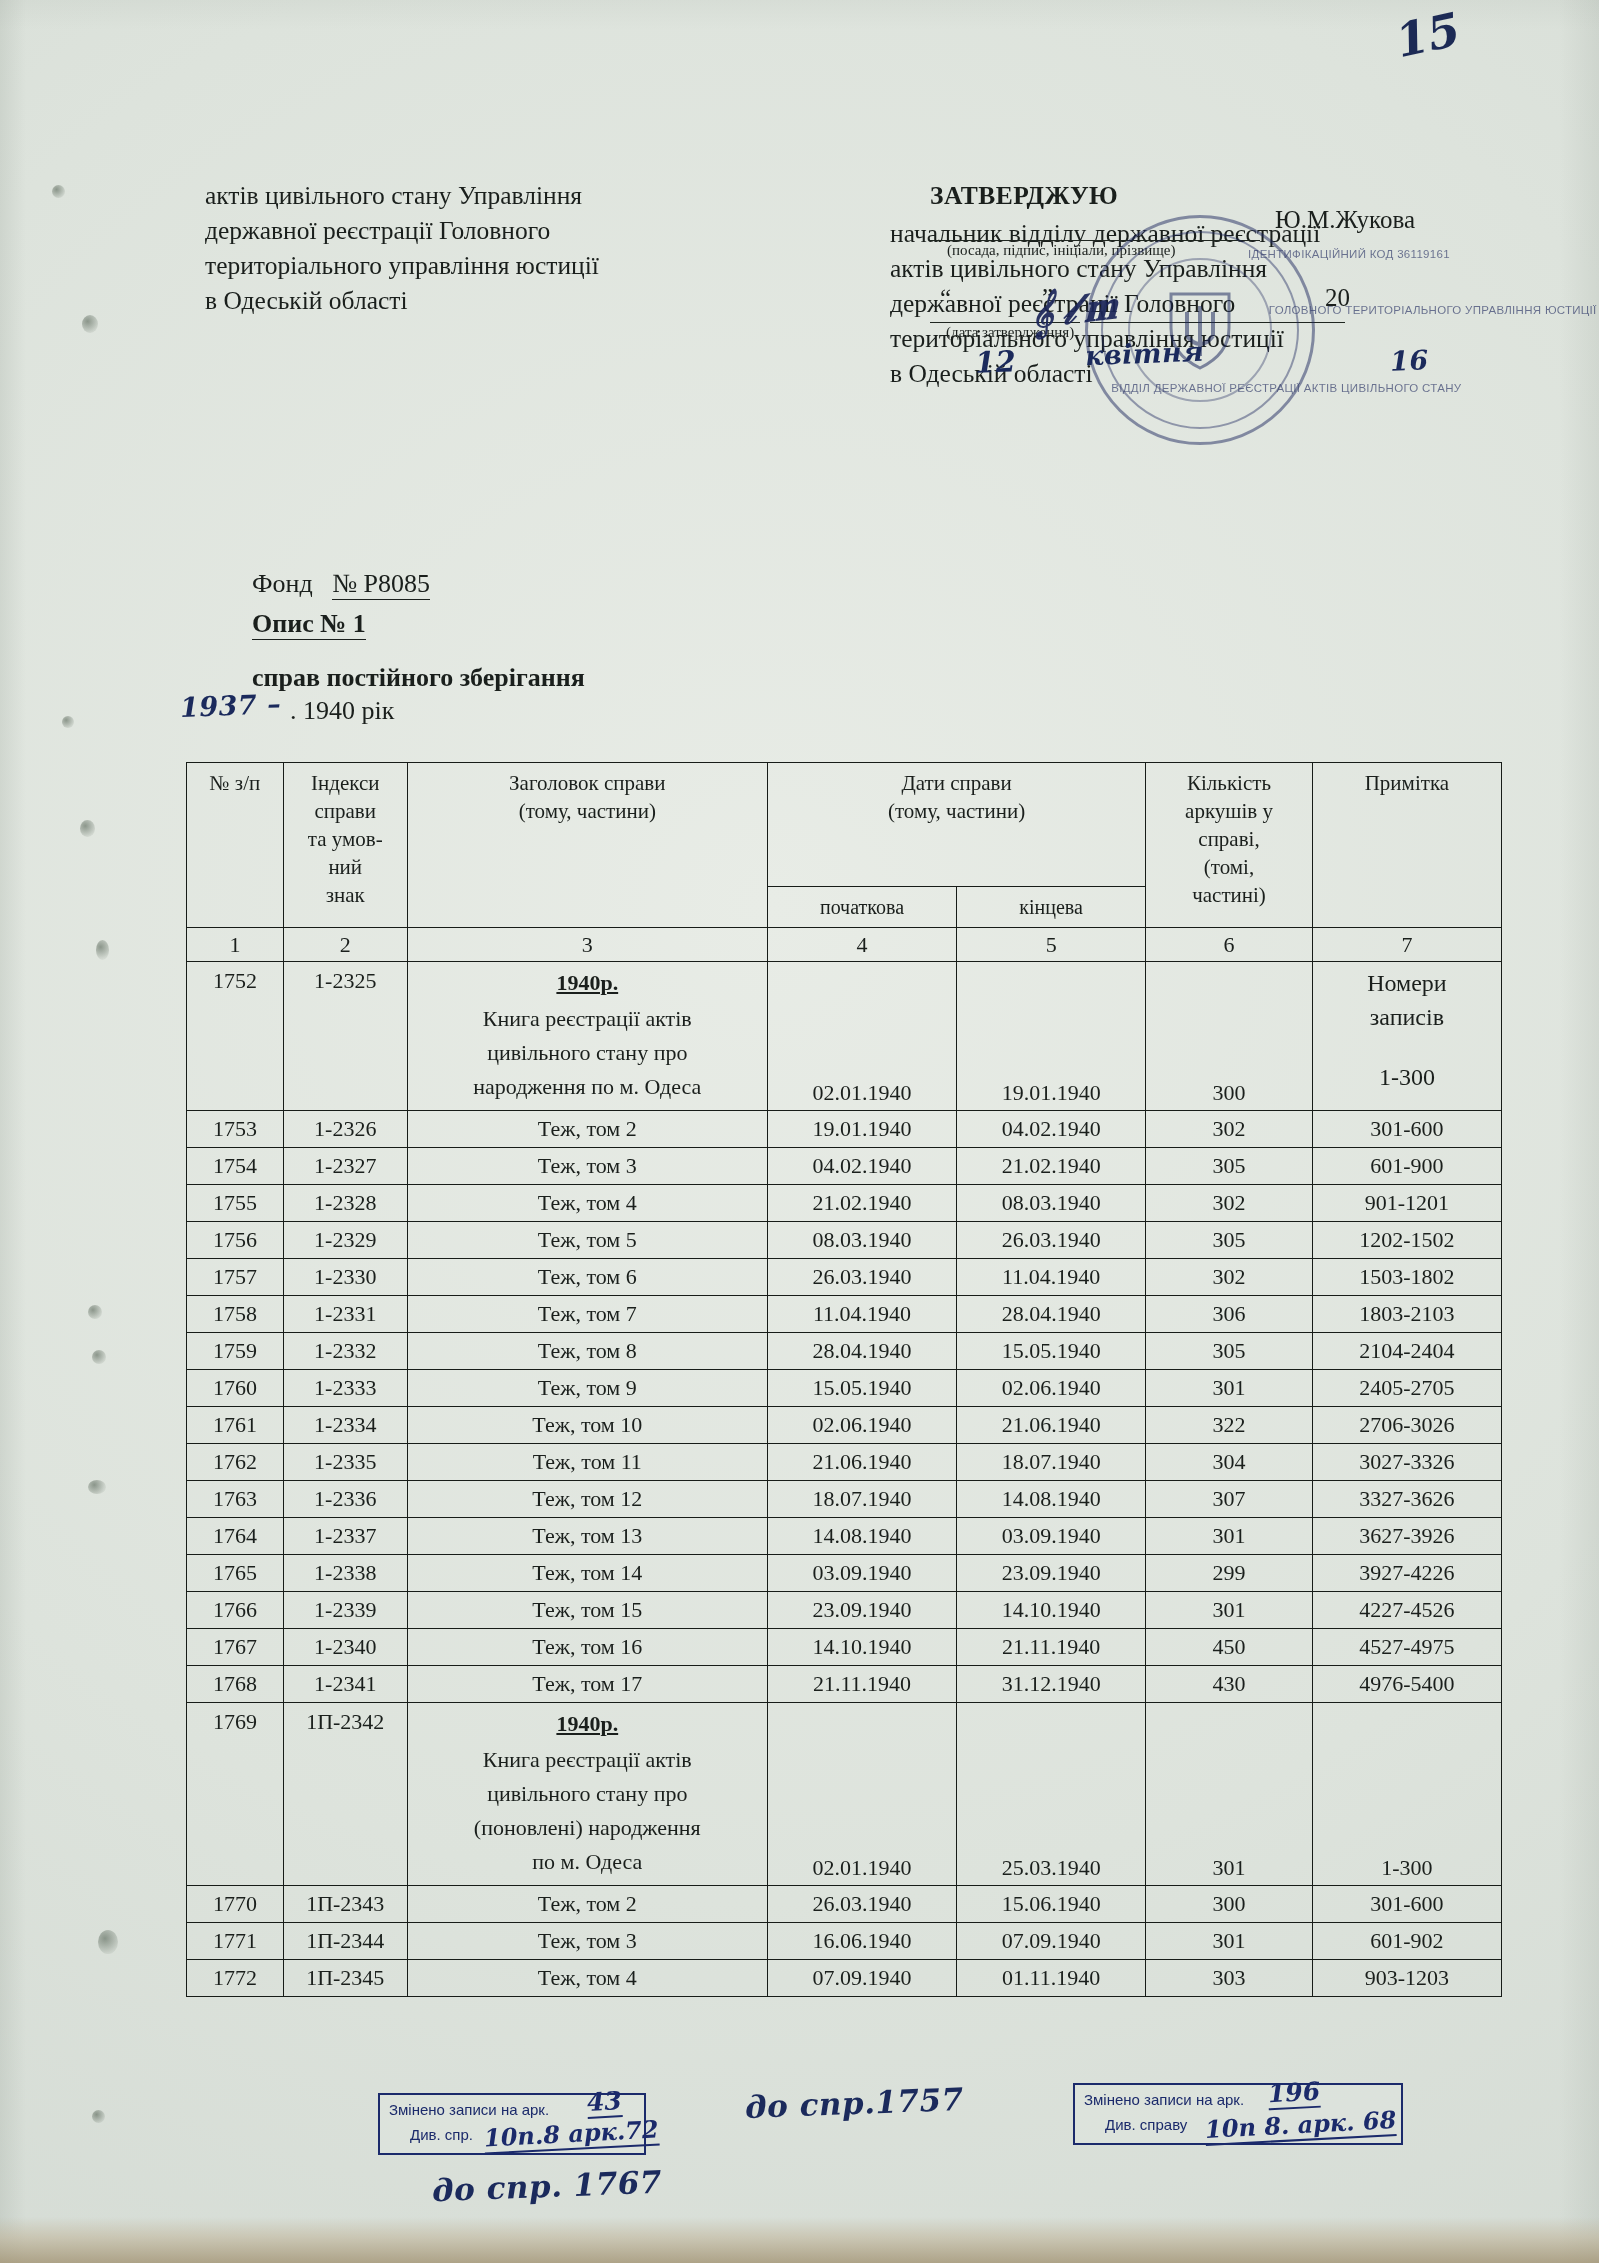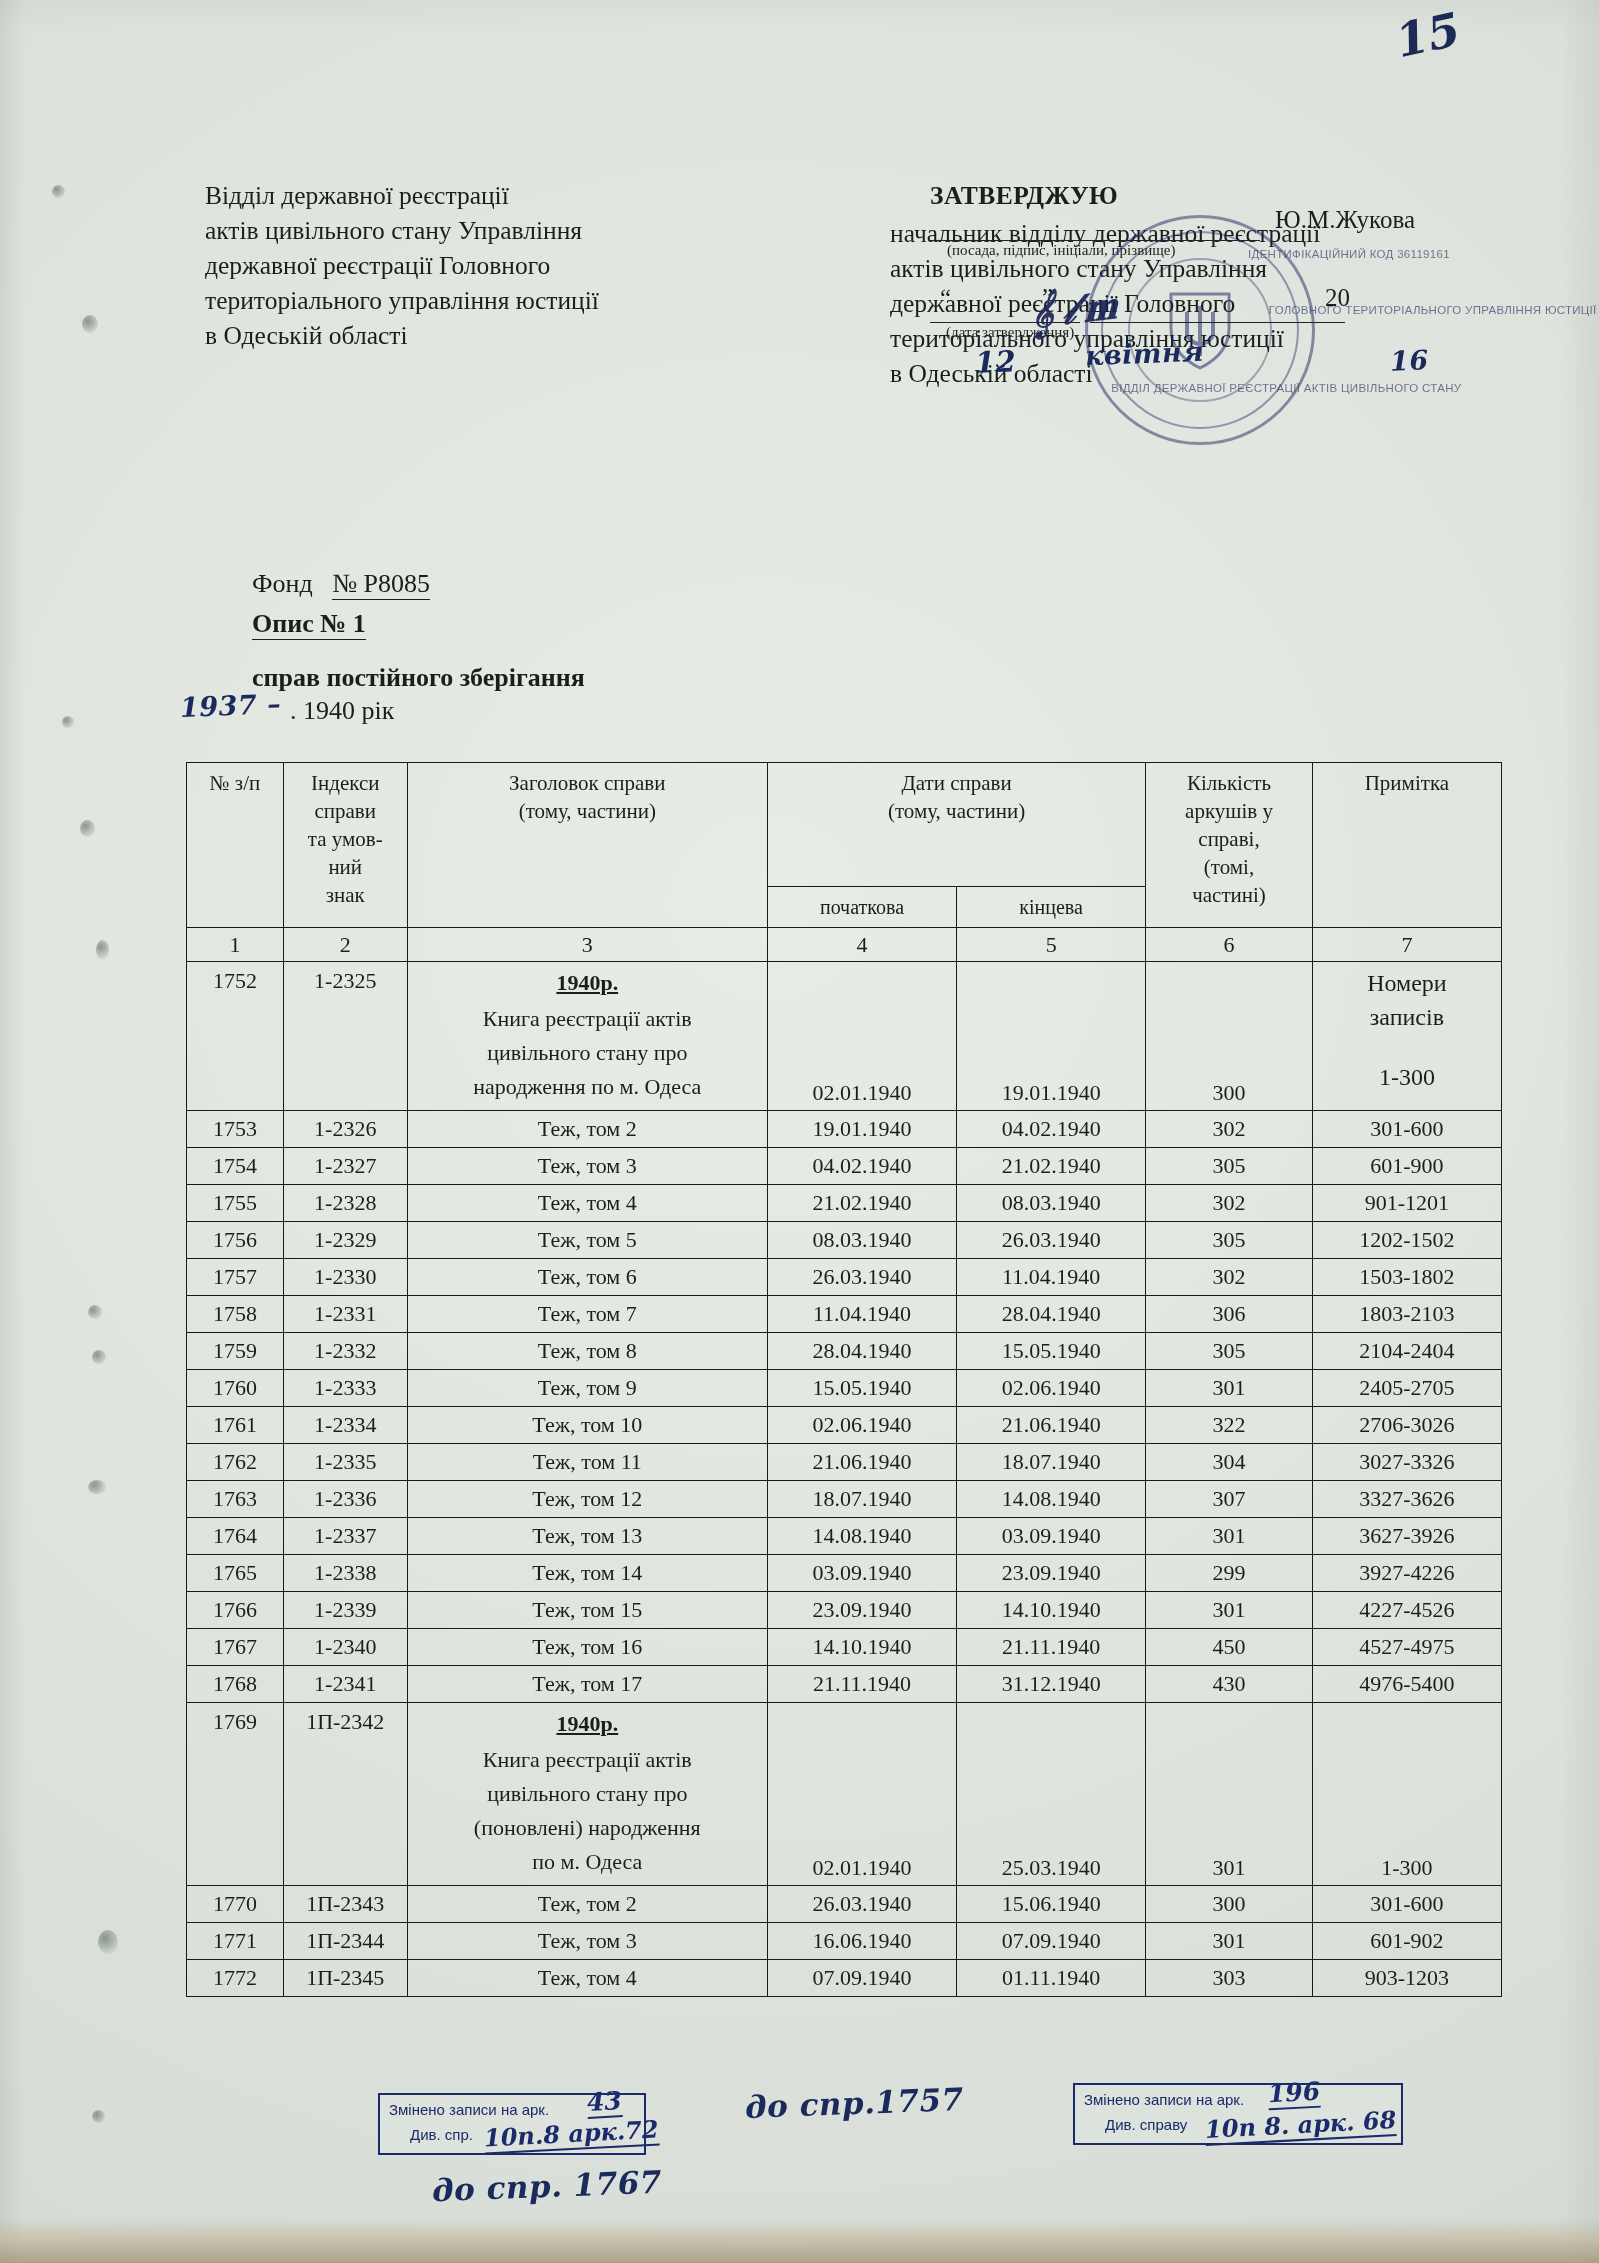--- a/index.html
+++ b/index.html
@@ -213,21 +213,20 @@
 <div class="speck" style="left:98px;top:1930px;width:20px;height:24px;"></div>
 <div class="speck" style="left:92px;top:2110px;width:13px;height:13px;"></div>
 
 <div id="content">
 
   <div id="page-number-hand">15</div>
 
   <div id="header">
 
     <div class="hdr-left">
-      <div>Відділ державної реєстрації</div>
       <div>актів цивільного стану Управління</div>
       <div>державної реєстрації  Головного</div>
       <div>територіального  управління юстиції</div>
       <div>в Одеській області</div>
     </div>
 
     <div class="hdr-right">
       <div class="approve-title">ЗАТВЕРДЖУЮ</div>
       <div class="body-lines">
         <div>начальник відділу державної реєстрації</div>

